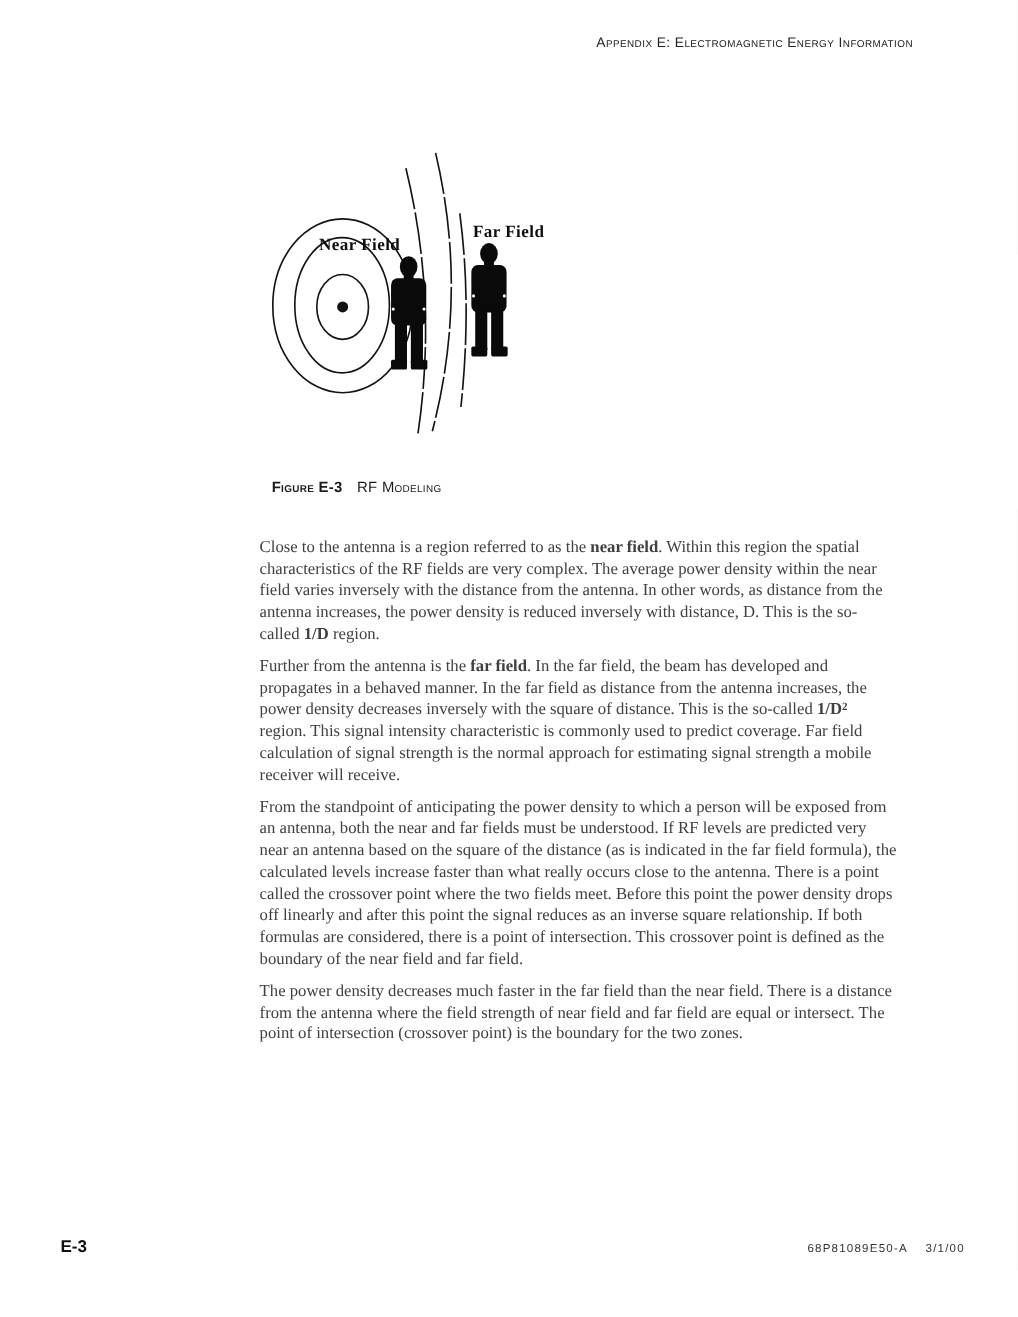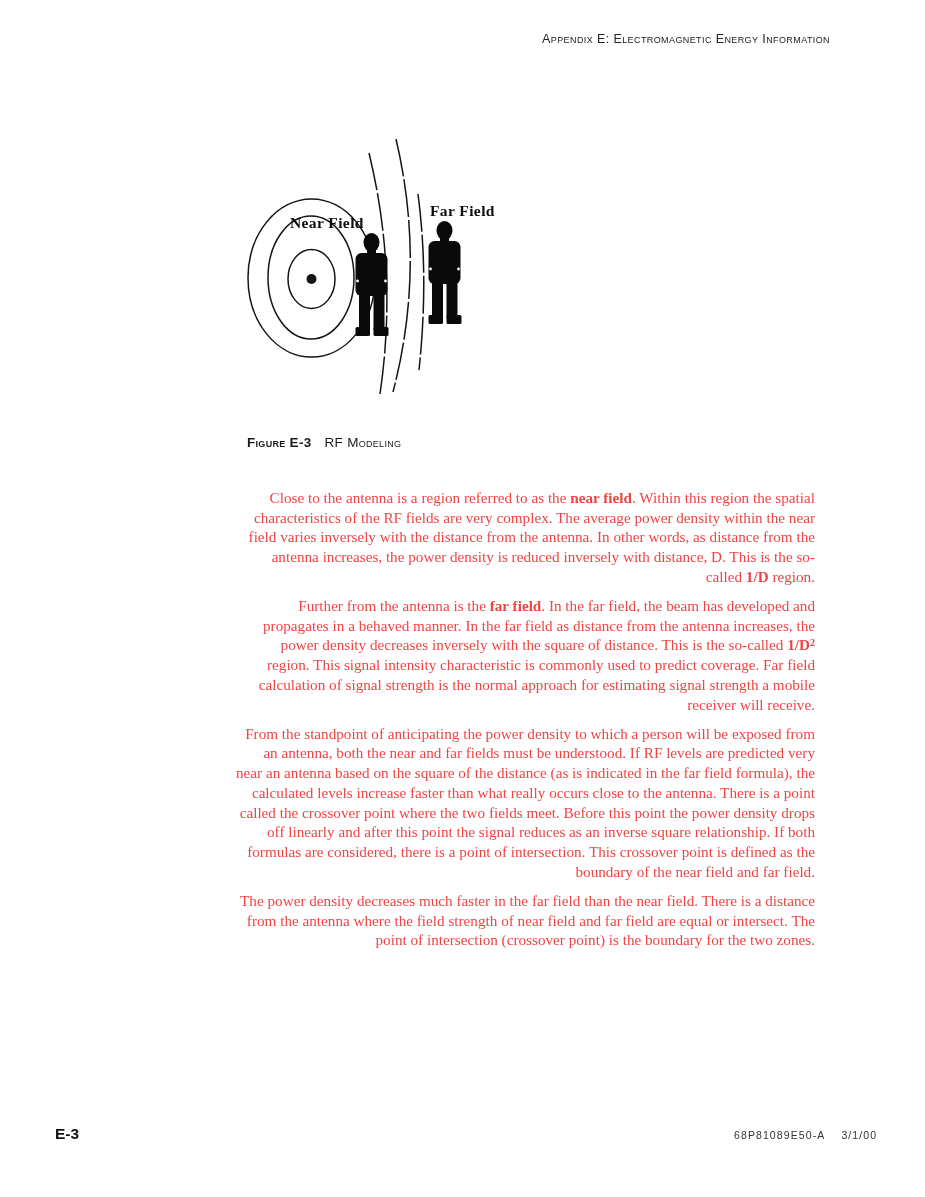--- a/index.html
+++ b/index.html
@@ -1,19 +1,19 @@
 <!DOCTYPE html>
 <html><head>
 <meta charset="utf-8">
 <style>
   html,body{margin:0;padding:0;}
   body{background:#e8e8e8;}
   .page{
     position:relative;width:925px;height:1197px;background:#ffffff;
-    overflow:hidden;font-family:"Liberation Serif","DejaVu Serif",serif;color:#1c1c1c;text-align:right;
+    overflow:hidden;font-family:"Liberation Serif","DejaVu Serif",serif;color:#1c1c1c;
   }
   .running-header{
     position:absolute;top:32px;right:95px;
     font-family:"Liberation Sans","DejaVu Sans",sans-serif;
     font-variant:small-caps;font-size:12.5px;letter-spacing:0.4px;color:#222;
     white-space:nowrap;
   }
   .figure-wrap{position:absolute;left:230px;top:135px;width:335px;height:268px;}
   .figure-wrap svg{position:absolute;left:0;top:0;}
   .fig-label{
@@ -24,21 +24,21 @@
   .fig-label.far{left:200px;top:67px;}
   .figure-caption{
     position:absolute;left:236px;top:435px;
     font-family:"Liberation Sans","DejaVu Sans",sans-serif;
     font-variant:small-caps;font-size:13.5px;color:#1b1b1b;white-space:nowrap;padding-left:11px;
   }
   .figure-caption .cap-num{font-weight:bold;margin-right:13px;letter-spacing:0.3px;}
   .figure-caption .cap-title{letter-spacing:0.3px;}
   .body-text{
     position:absolute;left:236px;top:488px;width:579px;
-    font-size:15.2px;line-height:19.7px;color:#ef4444;
+    font-size:15.2px;line-height:19.7px;color:#404040;
   }
   .body-text p{margin:0 0 9.5px 0;padding:0;}
   .body-text .b{font-weight:bold;}
   .body-text sup{font-size:10px;line-height:0;vertical-align:4px;}
   .footer-left{
     position:absolute;left:55px;top:1125px;
     font-family:"Liberation Sans","DejaVu Sans",sans-serif;
     font-weight:bold;font-size:15.5px;color:#111;
   }
   .footer-right{

